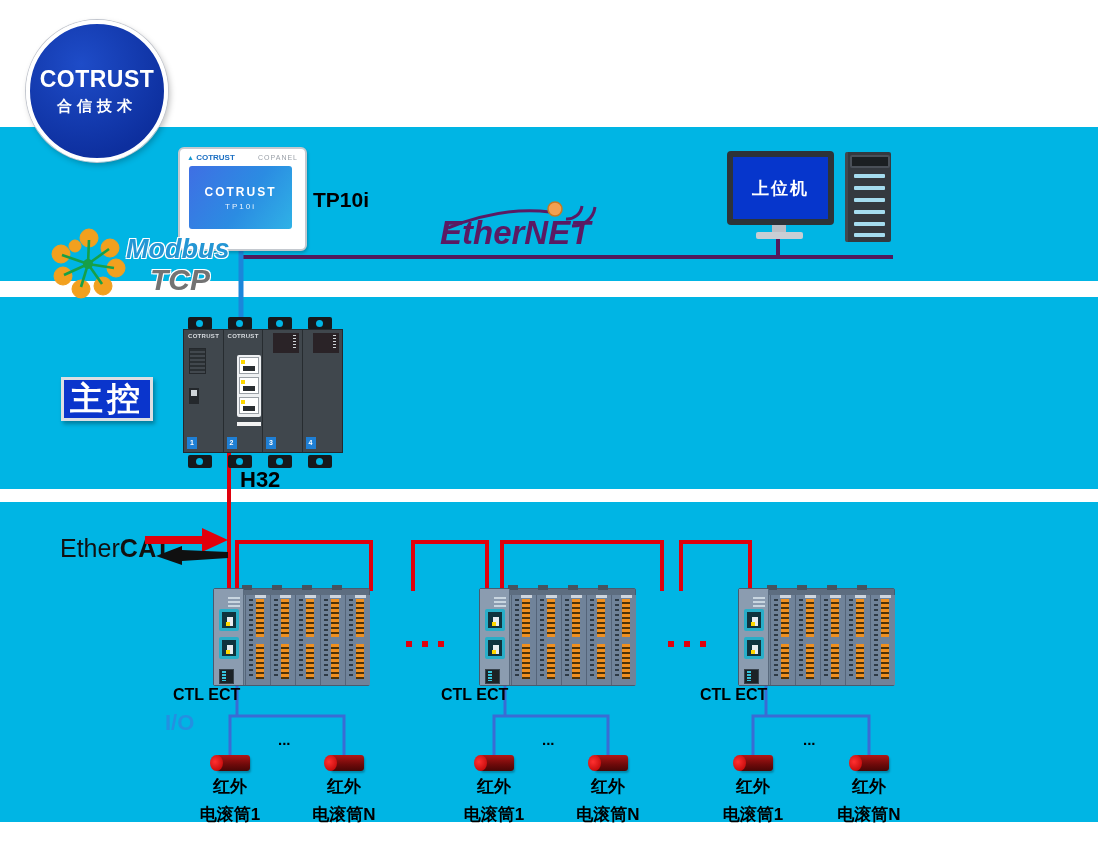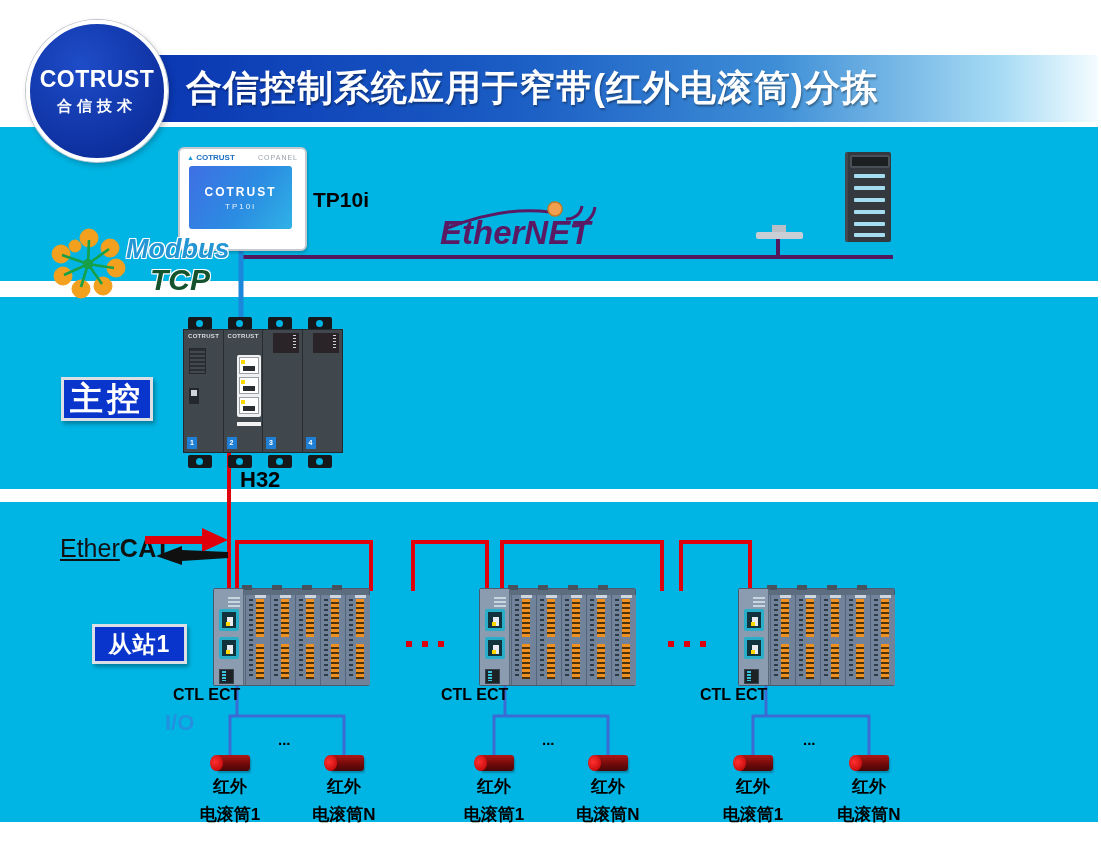--- a/index.html
+++ b/index.html
@@ -35,21 +35,21 @@
     background:linear-gradient(125deg,#3f6fe4 0%,#2b8ce2 55%,#2fb2e6 100%);
     display:flex;flex-direction:column;align-items:center;justify-content:center;color:#fff;}
   #hmi .scr-brand{font-size:12px;font-weight:bold;letter-spacing:2px;}
   #hmi .scr-model{font-size:8px;letter-spacing:2px;margin-top:3px;opacity:.9;}
   #hmi-label{left:313px;top:188px;font-size:21px;font-weight:bold;color:#000;z-index:2;}
   
   #ethernet{left:438px;top:192px;z-index:2;}
   
   #modbus-text1{left:126px;top:234px;font-size:27px;font-weight:bold;font-style:italic;color:#2496d4;
     z-index:2;text-shadow:-1px -1px 0 #fff,1px -1px 0 #fff,-1px 1px 0 #fff,1px 1px 0 #fff;}
-  #modbus-text2{left:150px;top:263px;font-size:30px;font-weight:bold;font-style:italic;color:#14532d;
+  #modbus-text2{left:150px;top:263px;font-size:30px;font-weight:bold;font-style:italic;color:#737373;
     z-index:2;text-shadow:-1px -1px 0 #fff,1px -1px 0 #fff,-1px 1px 0 #fff,1px 1px 0 #fff;}
   #modbus-flower{left:48px;top:226px;z-index:2;}
   
   #monitor{left:727px;top:151px;width:107px;height:74px;background:#2d3338;border-radius:4px;
     padding:6px;box-sizing:border-box;z-index:2;}
   #monitor .screen{width:100%;height:100%;background:#0636cc;display:flex;align-items:center;
     justify-content:center;color:#fff;font-size:17px;font-weight:bold;letter-spacing:2px;}
   #stand-neck{left:772px;top:225px;width:14px;height:8px;background:#b9bfc6;z-index:2;}
   #stand-base{left:756px;top:232px;width:47px;height:7px;background:#c8ced4;border-radius:2px;z-index:2;}
   #tower{left:845px;top:152px;width:46px;height:90px;background:#34393f;border-radius:2px;z-index:2;
@@ -84,21 +84,21 @@
   #plc .slot{position:absolute;left:13px;top:92px;width:24px;height:4px;background:#f2f2f2;}
   #plc .dblock{position:absolute;right:3px;top:3px;width:26px;height:20px;background:#2a2327;}
   #plc .dblock:after{content:"";position:absolute;right:3px;top:2px;width:3px;height:15px;
     background:repeating-linear-gradient(180deg,#cfd4d8 0 1px,#2a2327 1px 3px);}
   #plc .tag{position:absolute;left:3px;bottom:3px;width:10px;height:12px;background:#1f7fd4;
     color:#fff;font-size:7px;font-weight:bold;text-align:center;line-height:12px;}
   
   #plc-model{left:240px;top:467px;font-size:22px;font-weight:bold;color:#000;z-index:2;}
   
   #ethercat{left:60px;top:534px;z-index:2;font-size:25px;color:#111;white-space:nowrap;}
-  #ethercat .p1{font-weight:normal;text-decoration:underline;}
+  #ethercat .p1{font-weight:normal;}
   #ethercat .p2{font-weight:bold;letter-spacing:.5px;text-align:right;}
   #ethercat-arrows{left:140px;top:524px;z-index:2;}
   
   .station{position:absolute;top:588px;width:157px;height:98px;background:#74879a;
     border:1px solid #4a5a6e;border-radius:2px;box-sizing:border-box;z-index:2;}
   .station .topstrip{position:absolute;left:0;top:0;width:100%;height:6px;background:#5d6d80;}
   .station .ttab{position:absolute;top:-4px;width:10px;height:5px;background:#46535f;}
   .station .coupler{position:absolute;left:0;top:0;width:30px;height:100%;background:#8b9cb0;
     border-right:1px solid #596a7e;box-sizing:border-box;}
   .station .leds{position:absolute;right:3px;top:8px;width:12px;height:10px;
@@ -158,23 +158,20 @@
     <polyline points="681,591 681,542 750,542 750,591" fill="none" stroke="#e0000c" stroke-width="4"></polyline>
 
     <polyline points="237,685 237,716" fill="none" stroke="#3a6cd4" stroke-width="3"></polyline>
     <polyline points="230,757 230,716 344,716 344,757" fill="none" stroke="#3a6cd4" stroke-width="3"></polyline>
     <polyline points="505,685 505,716" fill="none" stroke="#3a6cd4" stroke-width="3"></polyline>
     <polyline points="494,757 494,716 608,716 608,757" fill="none" stroke="#3a6cd4" stroke-width="3"></polyline>
     <polyline points="766,685 766,716" fill="none" stroke="#3a6cd4" stroke-width="3"></polyline>
     <polyline points="753,757 753,716 869,716 869,757" fill="none" stroke="#3a6cd4" stroke-width="3"></polyline>
   </svg>
 
-  <div id="banner" class="abs">
-    <div class="title">合信控制系统应用于窄带(红外电滚筒)分拣</div>
-  </div>
 
   <div id="logo" class="abs">
     <div class="brand">COTRUST</div>
     <div class="sub">合信技术</div>
   </div>
 
   <div id="hmi" class="abs">
     <div class="topbar">
       <span class="mk"><span class="tri">▲</span> <span>COTRUST</span></span>
       <span class="co">COPANEL</span>
@@ -212,20 +209,25 @@
         <line x1="40" y1="38" x2="54" y2="58"></line>
       <line x1="40" y1="38" x2="33" y2="61"></line>
         <line x1="40" y1="38" x2="16" y2="49"></line>
       <line x1="40" y1="38" x2="14" y2="29"></line>
     </g>
     <circle cx="40" cy="38" r="5" fill="#16a048"></circle>
   </svg>
   <div id="modbus-text1" class="abs">Modbus</div>
   <div id="modbus-text2" class="abs">TCP</div>
 
+  <div id="monitor" class="abs">
+    <div class="screen">
+      <span>上位机</span>
+    </div>
+  </div>
   <div id="stand-neck" class="abs"></div>
   <div id="stand-base" class="abs"></div>
   <div id="tower" class="abs">
     <div class="cap"></div>
     <div class="vent" style="top:22px;"></div>
     <div class="vent" style="top:34px;"></div>
     <div class="vent" style="top:46px;"></div>
     <div class="vent" style="top:58px;"></div>
     <div class="vent" style="top:70px;"></div>
     <div class="vent" style="top:81px;"></div>
@@ -448,21 +450,20 @@
         <div class="gap"></div>
       </div>
     <div class="mod" style="left:131px;">
         <div class="lbl"></div>
         <div class="dash"></div>
         <div class="orange"></div>
         <div class="gap"></div>
       </div>
   </div>
 
-  <div id="slave1-label" class="blue-label">从站1</div>
 
   <div class="red-dots" style="left:406px;">
       <i></i>
       <i></i>
       <i></i>
     </div>
   <div class="red-dots" style="left:668px;">
       <i></i>
       <i></i>
       <i></i>

